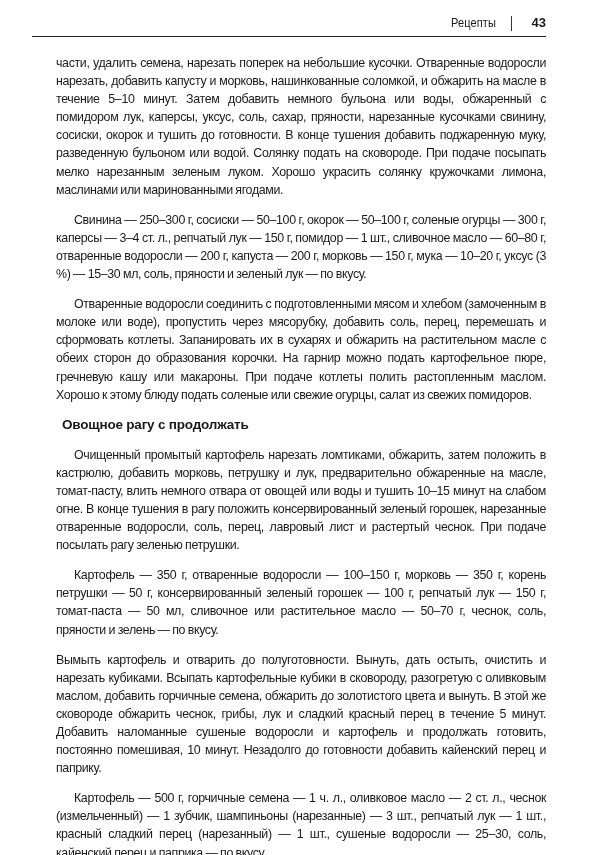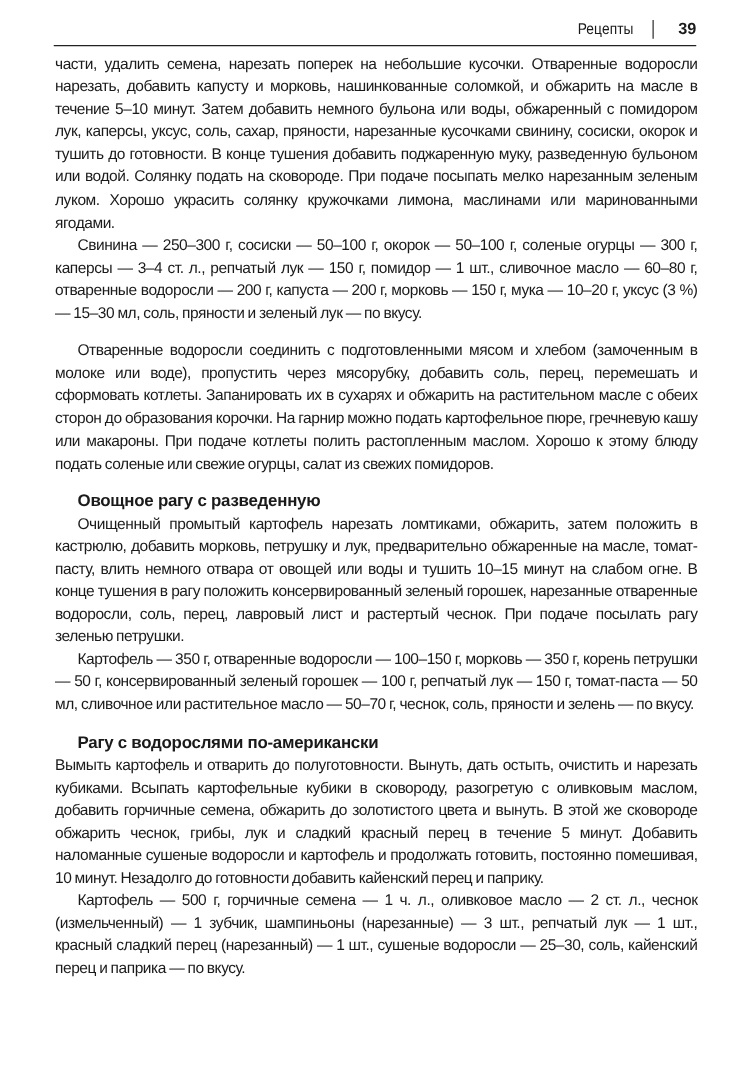--- a/index.html
+++ b/index.html
@@ -2,74 +2,73 @@
 <html><head>
 <meta charset="utf-8">
 <style>
   html, body { margin: 0; padding: 0; background: #ffffff; }
   body {
     width: 600px; height: 855px; position: relative; overflow: hidden;
     font-family: "Liberation Sans", "DejaVu Sans", sans-serif;
     color: #1a1a1a;
   }
   .page-header {
-    position: absolute; left: 43px; top: 14px; width: 514px; height: 22px;
+    position: absolute; left: 32px; top: 14px; width: 514px; height: 22px;
     border-bottom: 1.5px solid #222;
   }
   .running-title {
     position: absolute; right: 50px; top: 2px;
     font-size: 12.5px; letter-spacing: 0.1px;
     transform: scaleX(0.88); transform-origin: right top;
   }
   .header-sep {
     position: absolute; right: 34px; top: 2px; width: 1px; height: 15px; background: #333;
   }
   .page-number {
     position: absolute; right: 0; top: 1px; font-size: 13px; font-weight: bold;
   }
   .content {
     position: absolute; left: 44px; top: 42px; width: 514px;
     font-size: 12.4px; line-height: 18.1px;
   }
   .content p {
-    margin: 0; text-align: justify; text-align-last: left;
+    margin: 12px; text-align: justify; text-align-last: left;
     transform-origin: left top;
   }
   .cond { letter-spacing: -0.35px; word-spacing: -0.5px; }
   .indent { text-indent: 18px; }
   .ingredients { text-indent: 18px; }
   .recipe-title {
     margin: 0; font-weight: bold; font-size: 13.5px; line-height: 18px;
     padding-left: 18px; letter-spacing: -0.2px;
   }
   .section { margin-top: 12px; }
 </style>
 </head>
 <body>
 
 <div class="page-header">
   <span class="running-title">Рецепты</span>
   <span class="header-sep"></span>
-  <span class="page-number">39</span>
+  <span class="page-number">43</span>
 </div>
 
 <div class="content">
 
   <p class="cond">части, удалить семена, нарезать поперек на небольшие кусочки. Отваренные водоросли нарезать, добавить капусту и морковь, нашинкованные соломкой, и обжарить на масле в течение 5–10 минут. Затем добавить немного бульона или воды, обжаренный с помидором лук, каперсы, уксус, соль, сахар, пряности, нарезанные кусочками свинину, сосиски, окорок и тушить до готовности. В конце тушения добавить поджаренную муку, разведенную бульоном или водой. Солянку подать на сковороде. При подаче посыпать мелко нарезанным зеленым луком. Хорошо украсить солянку кружочками лимона, маслинами или маринованными ягодами.</p>
   <p class="cond ingredients">Свинина — 250–300 г, сосиски — 50–100 г, окорок — 50–100 г, соленые огурцы — 300 г, каперсы — 3–4 ст. л., репчатый лук — 150 г, помидор — 1 шт., сливочное масло — 60–80 г, отваренные водоросли — 200 г, капуста — 200 г, морковь — 150 г, мука — 10–20 г, уксус (3 %) — 15–30 мл, соль, пряности и зеленый лук — по вкусу.</p>
 
   <div class="section">
     <p class="cond indent">Отваренные водоросли соединить с подготовленными мясом и хлебом (замоченным в молоке или воде), пропустить через мясорубку, добавить соль, перец, перемешать и сформовать котлеты. Запанировать их в сухарях и обжарить на растительном масле с обеих сторон до образования корочки. На гарнир можно подать картофельное пюре, гречневую кашу или макароны. При подаче котлеты полить растопленным маслом. Хорошо к этому блюду подать соленые или свежие огурцы, салат из свежих помидоров.</p>
   </div>
 
   <div class="section">
-    <h3 class="recipe-title">Овощное рагу с разведенную</h3>
+    <h3 class="recipe-title">Овощное рагу с продолжать</h3>
     <p class="cond indent">Очищенный промытый картофель нарезать ломтиками, обжарить, затем положить в кастрюлю, добавить морковь, петрушку и лук, предварительно обжаренные на масле, томат-пасту, влить немного отвара от овощей или воды и тушить 10–15 минут на слабом огне. В конце тушения в рагу положить консервированный зеленый горошек, нарезанные отваренные водоросли, соль, перец, лавровый лист и растертый чеснок. При подаче посылать рагу зеленью петрушки.</p>
     <p class="cond ingredients">Картофель — 350 г, отваренные водоросли — 100–150 г, морковь — 350 г, корень петрушки — 50 г, консервированный зеленый горошек — 100 г, репчатый лук — 150 г, томат-паста — 50 мл, сливочное или растительное масло — 50–70 г, чеснок, соль, пряности и зелень — по вкусу.</p>
   </div>
 
   <div class="section">
-    <h3 class="recipe-title">Рагу с водорослями по-американски</h3>
     <p class="cond">Вымыть картофель и отварить до полуготовности. Вынуть, дать остыть, очистить и нарезать кубиками. Всыпать картофельные кубики в сковороду, разогретую с оливковым маслом, добавить горчичные семена, обжарить до золотистого цвета и вынуть. В этой же сковороде обжарить чеснок, грибы, лук и сладкий красный перец в течение 5 минут. Добавить наломанные сушеные водоросли и картофель и продолжать готовить, постоянно помешивая, 10 минут. Незадолго до готовности добавить кайенский перец и паприку.</p>
     <p class="cond ingredients">Картофель — 500 г, горчичные семена — 1 ч. л., оливковое масло — 2 ст. л., чеснок (измельченный) — 1 зубчик, шампиньоны (нарезанные) — 3 шт., репчатый лук — 1 шт., красный сладкий перец (нарезанный) — 1 шт., сушеные водоросли — 25–30, соль, кайенский перец и паприка — по вкусу.</p>
   </div>
 
 </div>
 
 </body></html>

